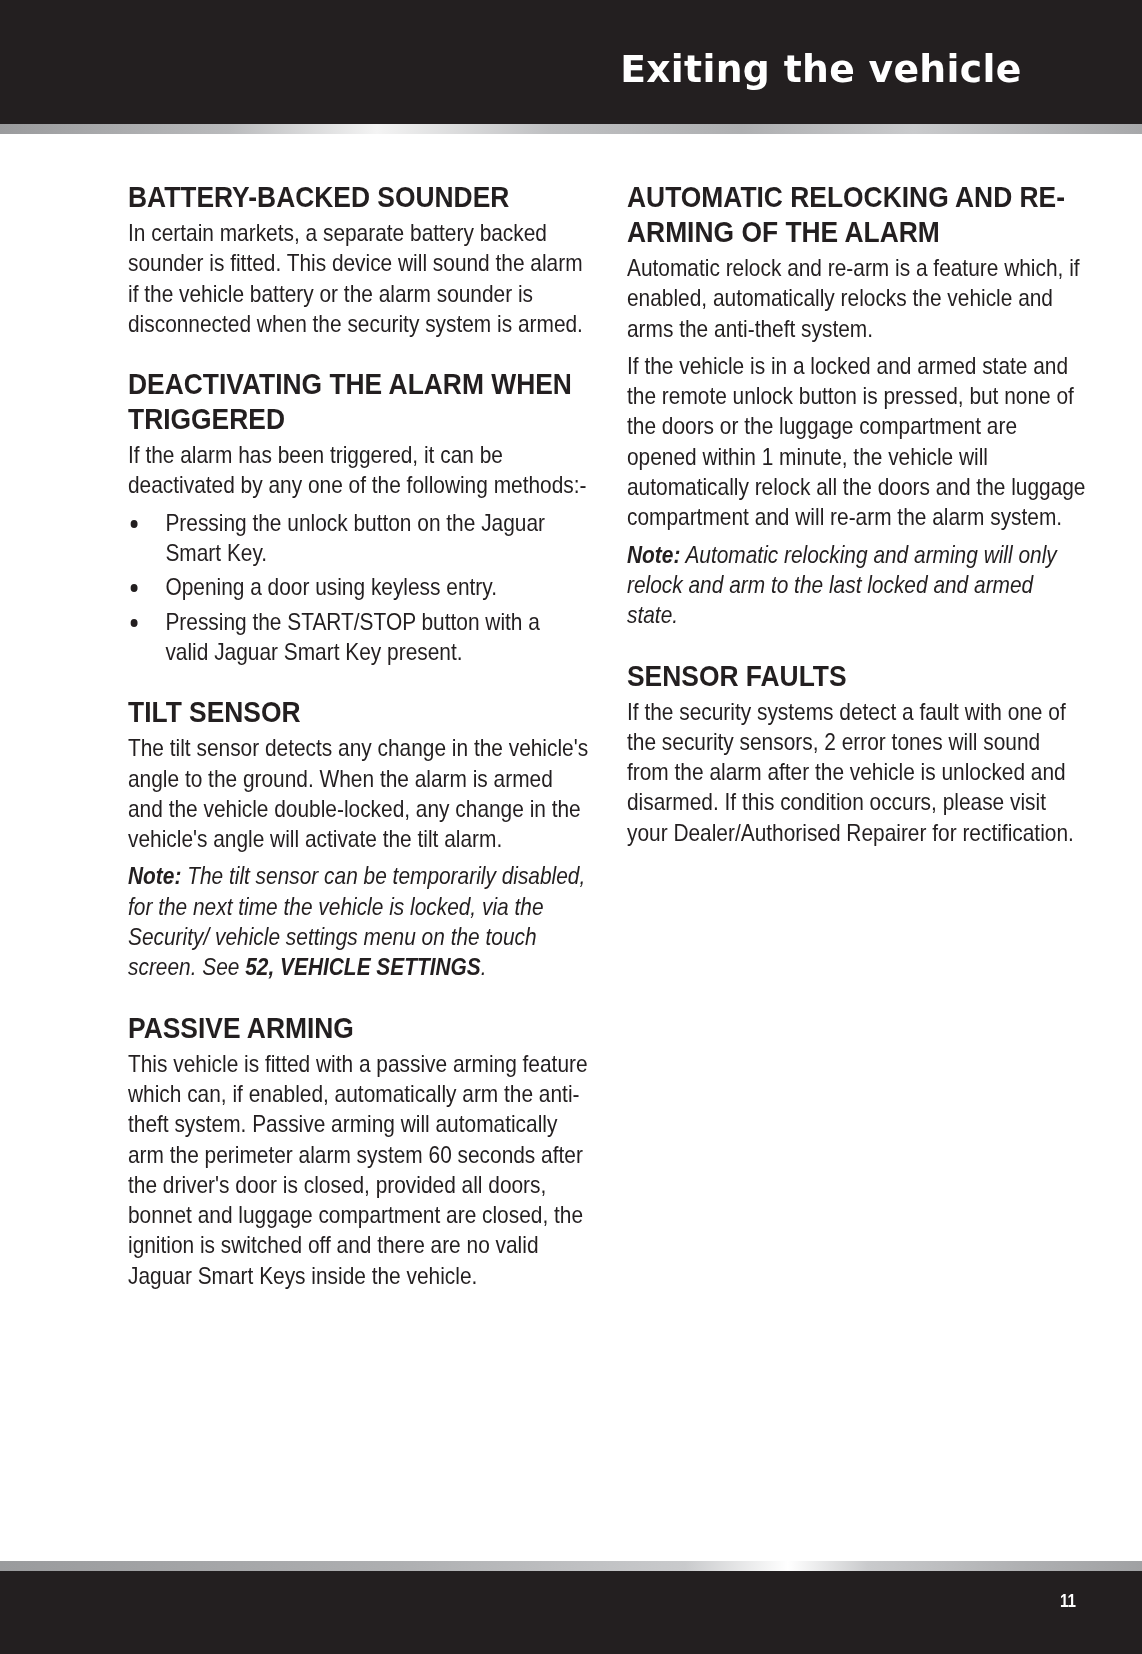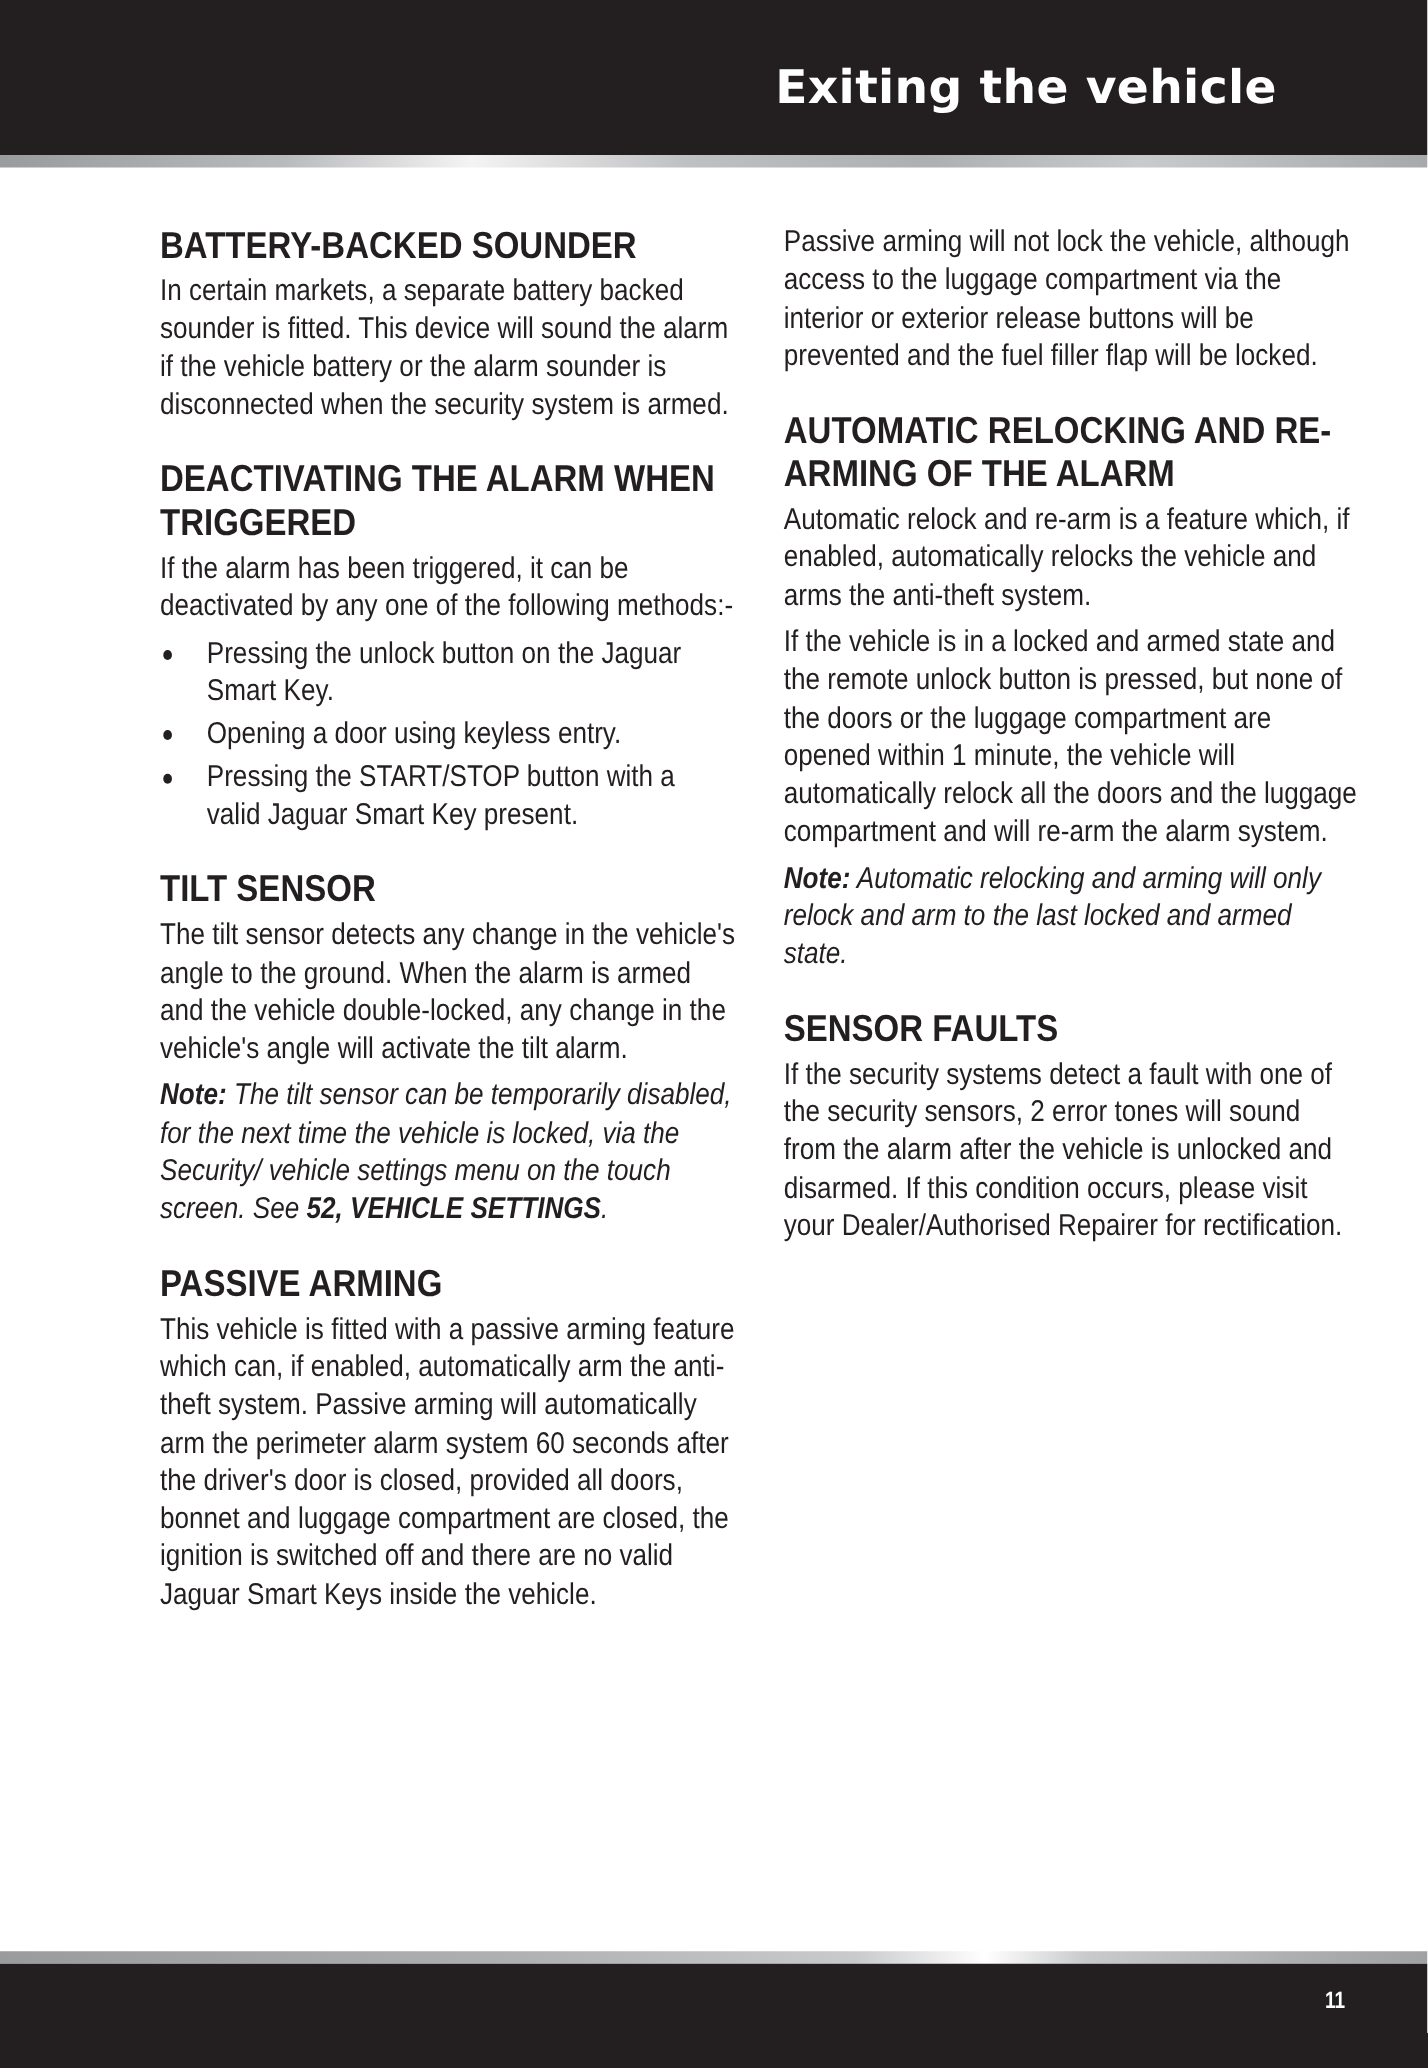--- a/index.html
+++ b/index.html
@@ -99,23 +99,20 @@
     <p class="body-text para note"><b>Note:</b><span> The tilt sensor can be temporarily disabled, for the next time the vehicle is locked, via the Security/ vehicle settings menu on the touch screen. See </span><b>52, VEHICLE SETTINGS</b><span>.</span></p>
   </div>
 
   <div class="section">
     <h2 class="section-heading">PASSIVE ARMING</h2>
     <p class="body-text para">This vehicle is fitted with a passive arming feature which can, if enabled, automatically arm the anti-theft system. Passive arming will automatically arm the perimeter alarm system 60 seconds after the driver's door is closed, provided all doors, bonnet and luggage compartment are closed, the ignition is switched off and there are no valid Jaguar Smart Keys inside the vehicle.</p>
   </div>
 </div>
 
 <div class="column col-right">
-  <div class="section">
-    <p class="body-text para">Passive arming will not lock the vehicle, although access to the luggage compartment via the interior or exterior release buttons will be prevented and the fuel filler flap will be locked.</p>
-  </div>
 
   <div class="section">
     <h2 class="section-heading">AUTOMATIC RELOCKING AND RE-ARMING OF THE ALARM</h2>
     <p class="body-text para">Automatic relock and re-arm is a feature which, if enabled, automatically relocks the vehicle and arms the anti-theft system.</p>
     <p class="body-text para">If the vehicle is in a locked and armed state and the remote unlock button is pressed, but none of the doors or the luggage compartment are opened within 1 minute, the vehicle will automatically relock all the doors and the luggage compartment and will re-arm the alarm system.</p>
     <p class="body-text para note"><b>Note:</b><span> Automatic relocking and arming will only relock and arm to the last locked and armed state.</span></p>
   </div>
 
   <div class="section">
     <h2 class="section-heading">SENSOR FAULTS</h2>

